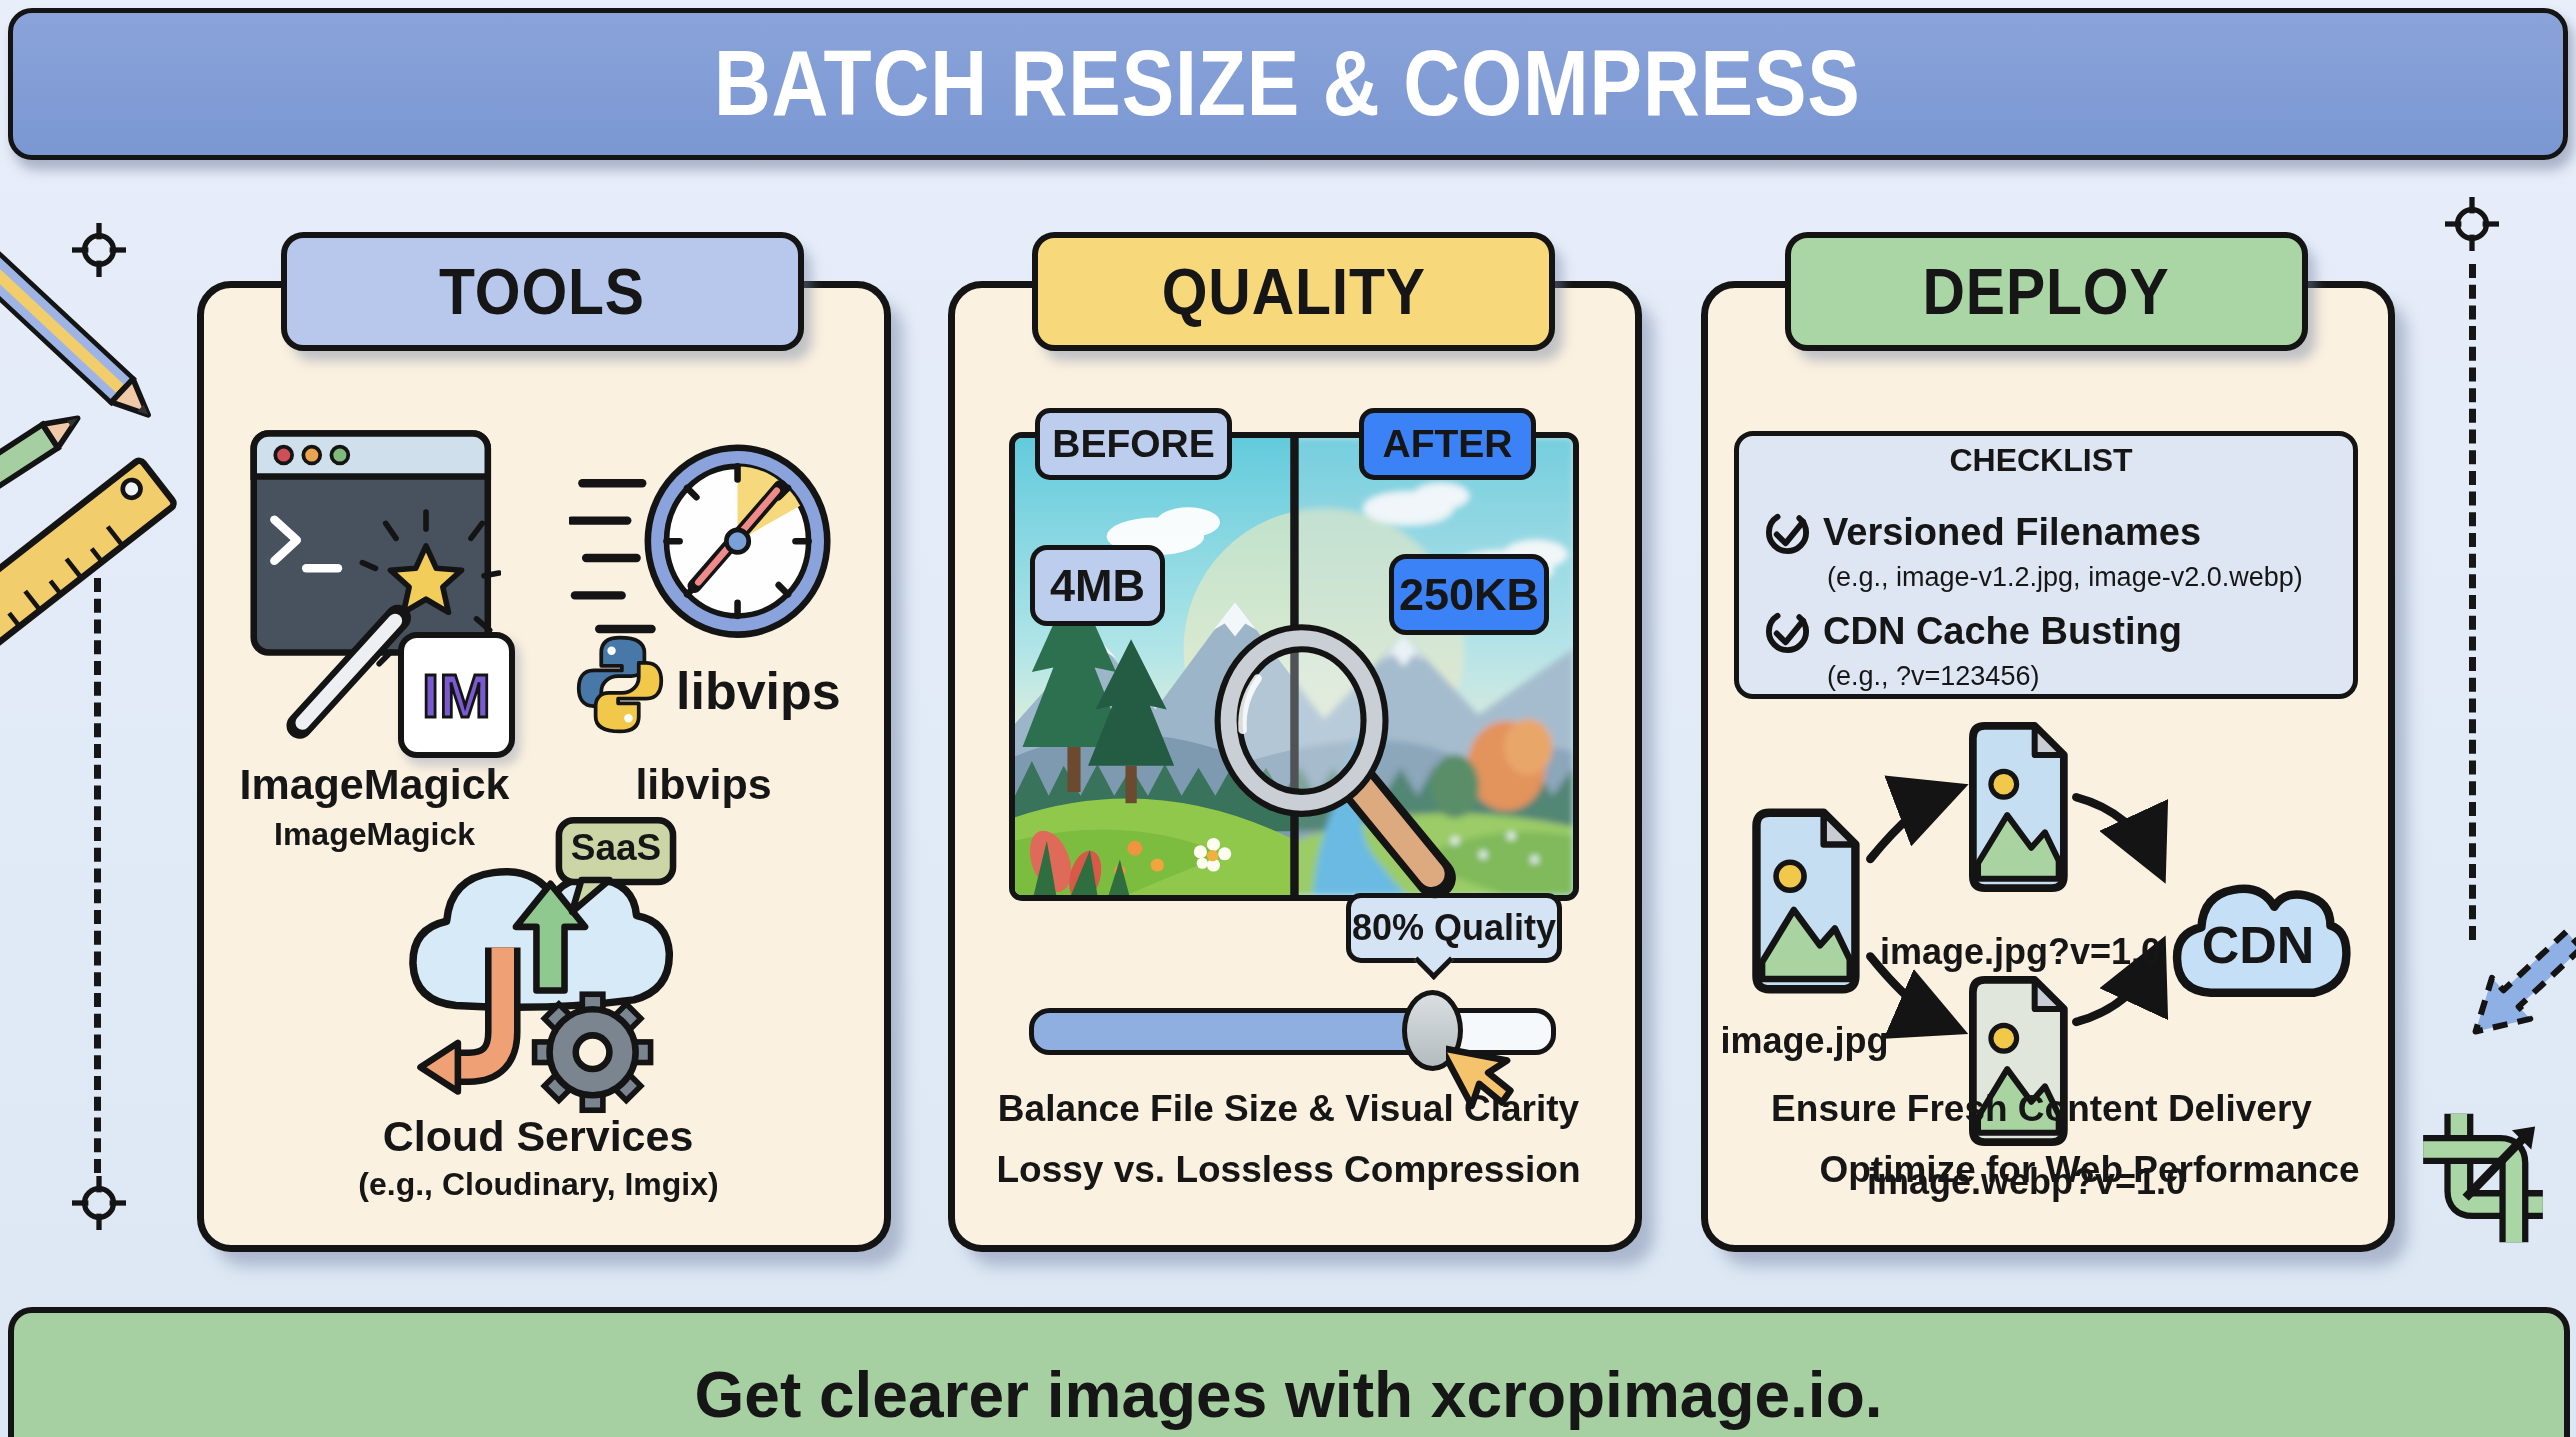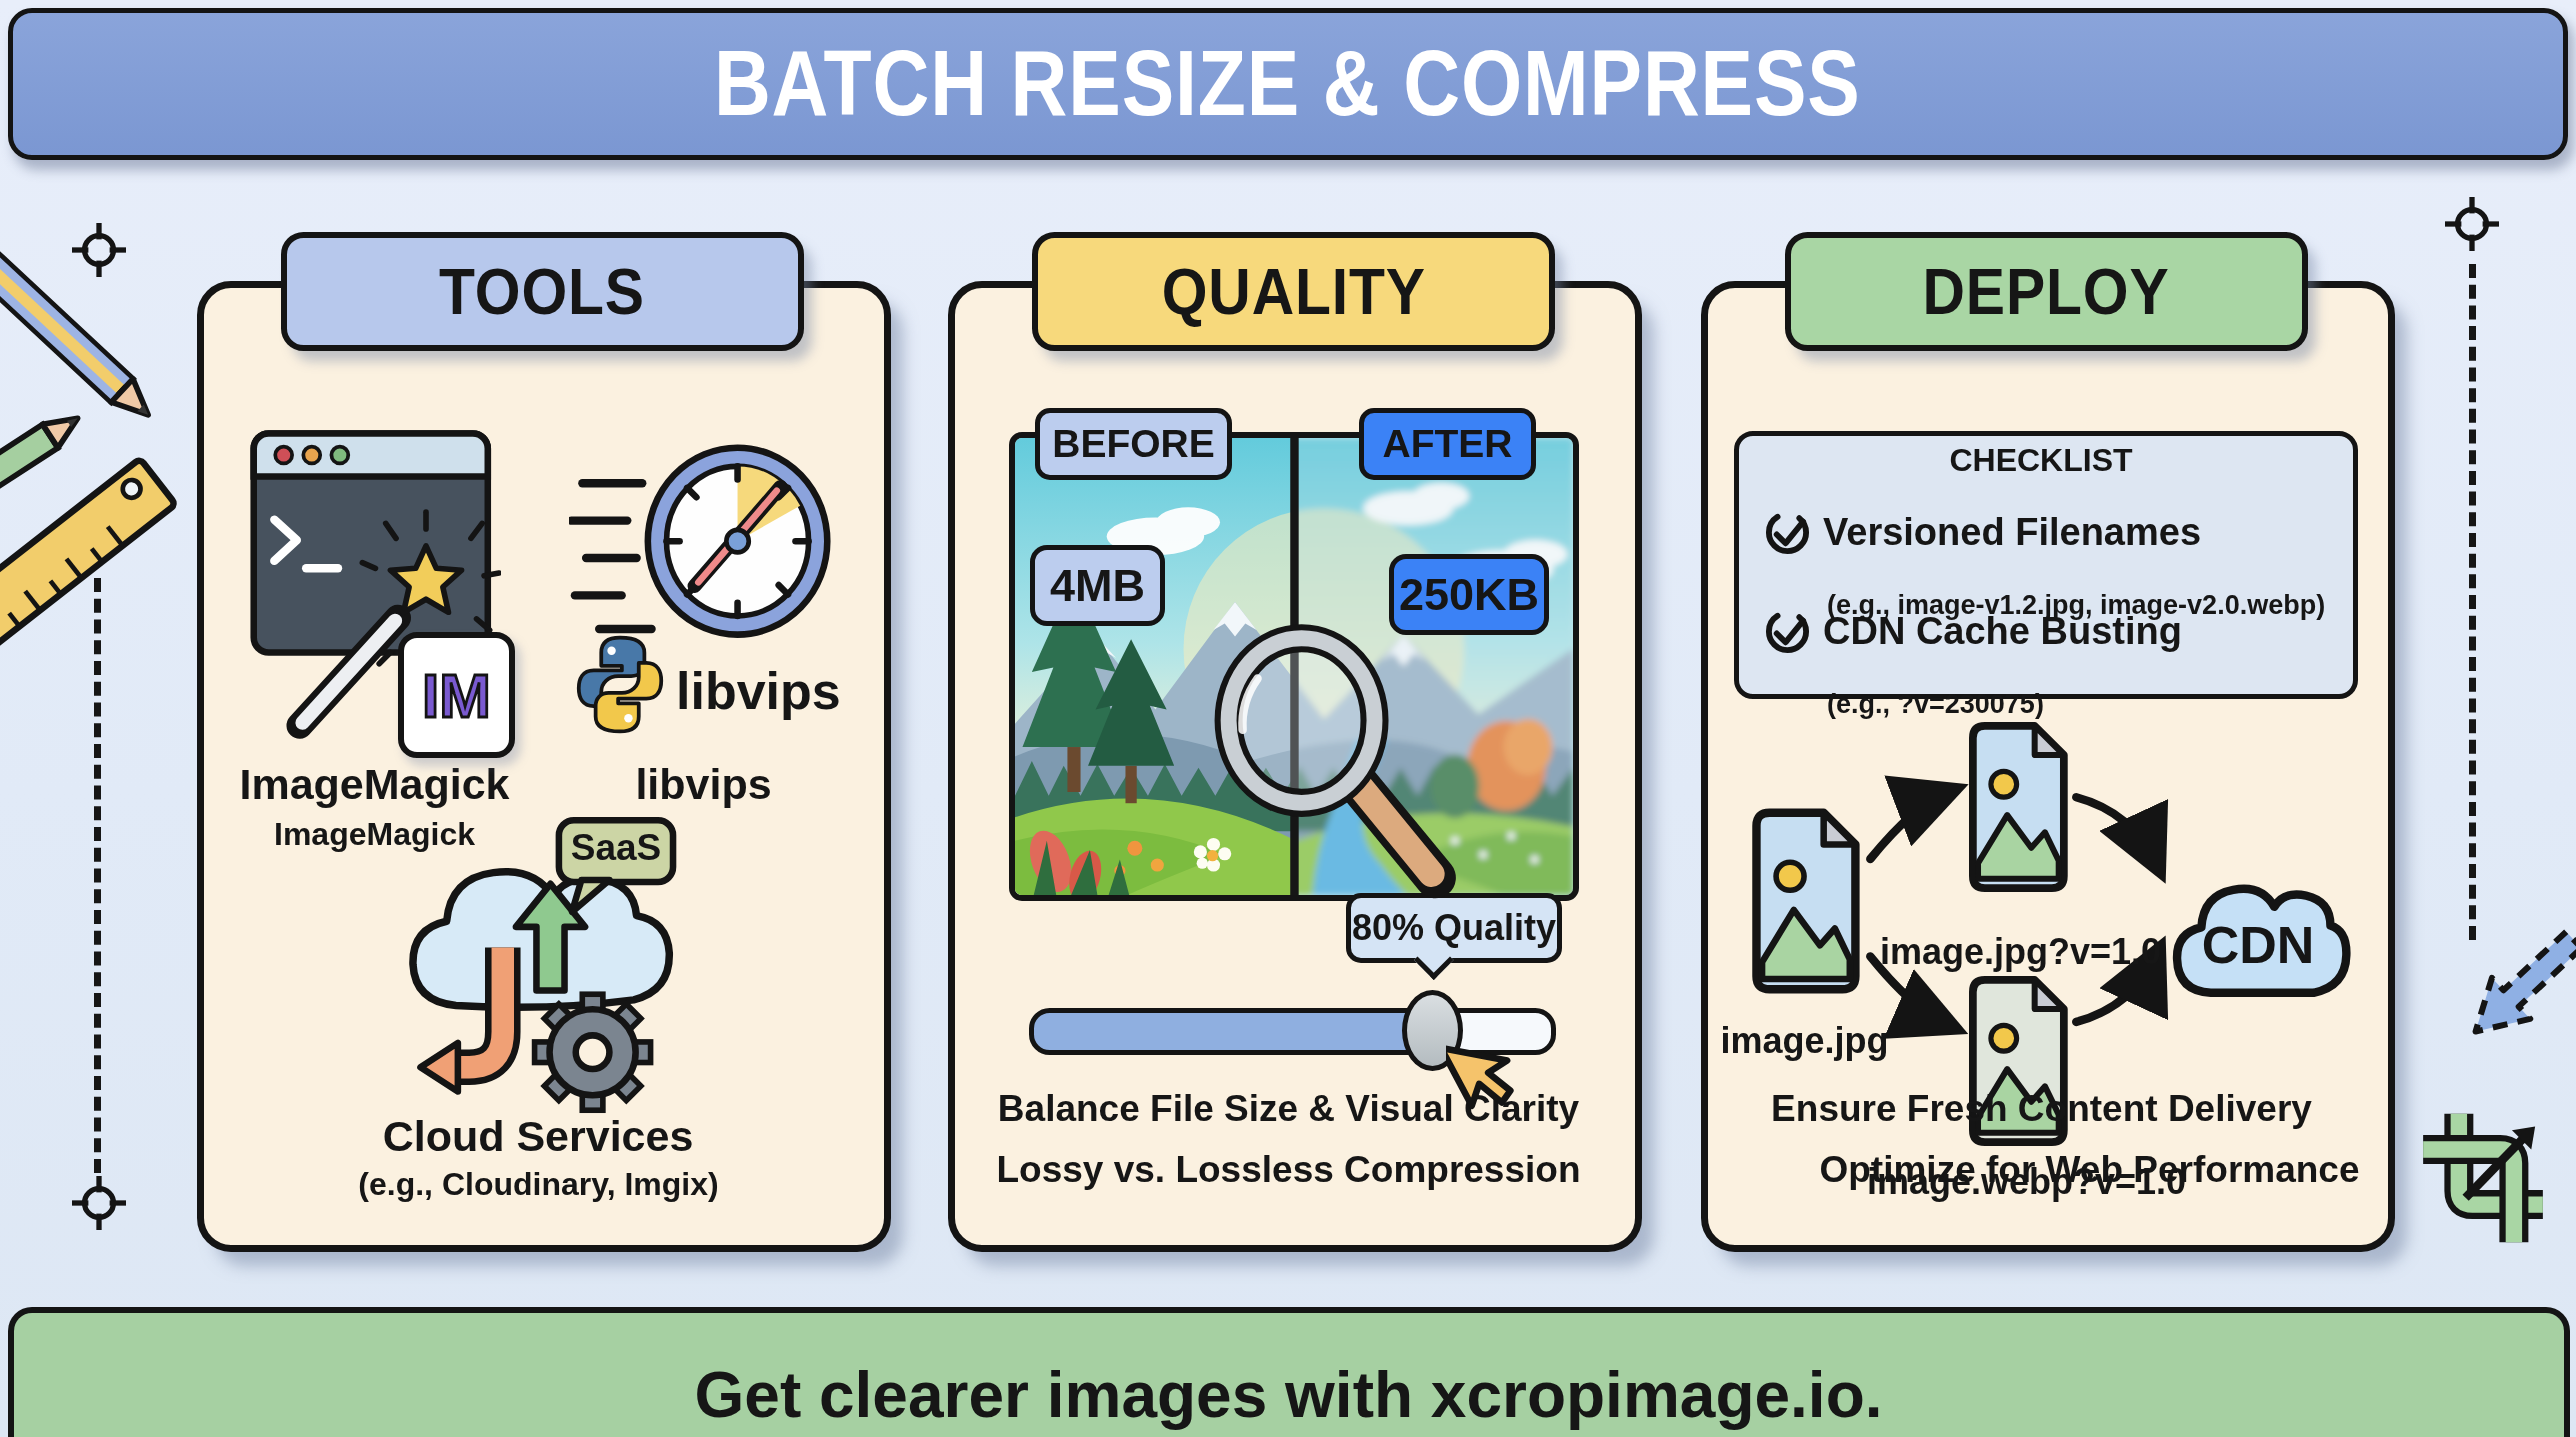--- a/index.html
+++ b/index.html
@@ -70,21 +70,21 @@
     background:#d5e4f5;border-right:5.6px solid #141414;border-bottom:5.6px solid #141414;
     transform:rotate(45deg);
   }
   
   .checklist{
     left:1734px;top:431px;width:614px;height:258px;background:#dde6f2;
     border:5.6px solid #141414;border-radius:19px;z-index:2;
   }
   .checklist-title{left:1734px;top:442px;width:614px;font-size:32px;font-weight:bold;z-index:3;}
   .check-label{font-size:38px;font-weight:bold;z-index:3;white-space:nowrap;}
-  .check-example{font-size:27px;font-weight:bold;z-index:3;white-space:nowrap;margin-top:28px;}
+  .check-example{font-size:27px;font-weight:normal;z-index:3;white-space:nowrap;}
   .flow-label{font-size:36px;font-weight:bold;z-index:3;white-space:nowrap;}
   
   .im-badge{
     left:398px;top:632px;width:105px;height:114px;background:#fff;border:6.6px solid #141414;
     border-radius:19px;display:flex;align-items:center;justify-content:center;z-index:3;
     box-shadow:5.6px 7.5px 9.4px rgba(120,135,165,.35);
   }
   .im-badge span{font-size:62px;font-weight:bold;color:#7a5ad0;-webkit-text-stroke:2.8px #141414;}
   .bubble-text{font-size:37px;font-weight:bold;z-index:3;}
   .cdn-text{font-size:52px;font-weight:bold;z-index:3;}
@@ -359,21 +359,21 @@
 <div class="abs check-label" style="left:1823px;top:511px;">Versioned Filenames</div>
 <div class="abs check-example" style="left:1827px;top:562px;">(e.g., image-v1.2.jpg, image-v2.0.webp)</div>
 
 <div class="abs" style="left:1764px;top:608px;z-index:3;">
   <svg width="47" height="47" viewBox="0 0 48 48">
     <circle cx="24" cy="24" r="19" fill="none" stroke="#141414" stroke-width="6" pathLength="100" stroke-dasharray="80 20" stroke-dashoffset="14" stroke-linecap="round"></circle>
     <path d="M13,26 L22,35 L40,13" fill="none" stroke="#141414" stroke-width="6" stroke-linecap="round" stroke-linejoin="round"></path>
   </svg>
 </div>
 <div class="abs check-label" style="left:1823px;top:610px;">CDN Cache Busting</div>
-<div class="abs check-example" style="left:1827px;top:661px;">(e.g., ?v=230075)</div>
+<div class="abs check-example" style="left:1827px;top:661px;">(e.g., ?v=123456)</div>
 
 <div class="abs" style="left:1749px;top:805px;z-index:2;">
   <svg width="112" height="192" viewBox="0 0 120 205">
     <path d="M8,22 q0,-14 14,-14 h58 l34,34 v141 q0,14 -14,14 h-78 q-14,0 -14,-14 Z" fill="#c6def2" stroke="#141414" stroke-width="9" stroke-linejoin="round"></path>
     <path d="M14,168 L48,112 L76,150 L92,132 L108,165 L108,186 L14,186 Z" fill="#a9d4a2" stroke="#141414" stroke-width="7" stroke-linejoin="round"></path>
     <circle cx="44" cy="76" r="15" fill="#f2c84b" stroke="#141414" stroke-width="6"></circle>
     <path d="M80,8 L114,42 L80,42 Z" fill="#c9ccd4" stroke="#141414" stroke-width="7" stroke-linejoin="round"></path>
   </svg>
 </div>
 <div class="abs" style="left:1966px;top:719px;z-index:2;">

